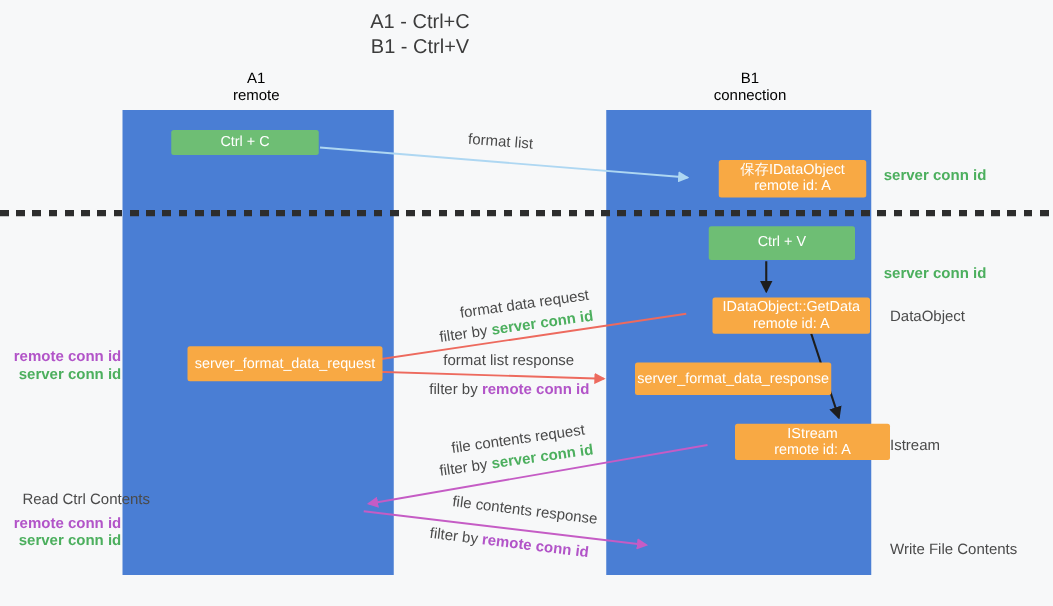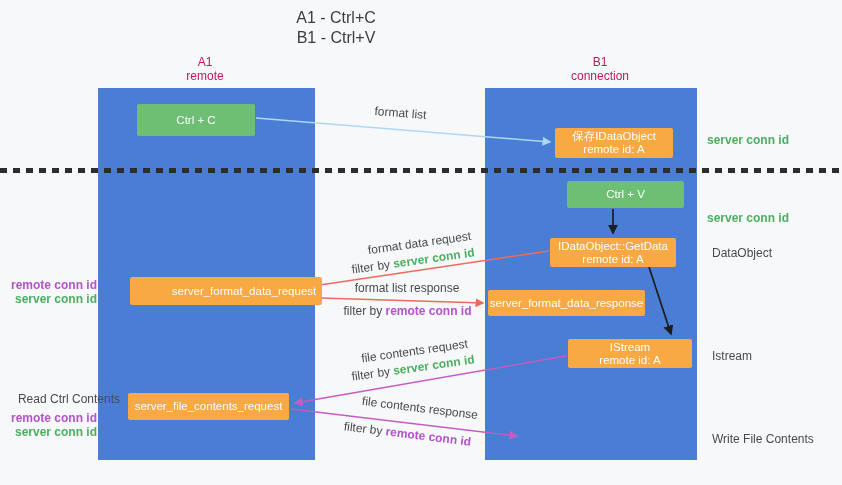--- a/index.html
+++ b/index.html
@@ -12,40 +12,40 @@
     width:842px;height:485px;
     background:var(--bg,#f7f8f9);
     overflow:hidden;
   }
   .title{
     position:absolute;left:0;top:8px;width:672px;
     text-align:center;font-size:16px;line-height:20px;color:#3c3c3c;
   }
   .col-header{
     position:absolute;top:55px;width:120px;
-    text-align:center;font-size:12px;line-height:14px;color:#be185d;
+    text-align:center;font-size:12px;line-height:14px;color:#000000;
   }
   .column{
     position:absolute;top:88px;height:372px;
     background:var(--column-blue,#4a7ed4);
   }
   .dotline{
     position:absolute;left:0;top:168px;width:842px;height:5px;
     background:repeating-linear-gradient(to right,#2d2d2d 0 7px,transparent 7px 13px);
     z-index:3;
   }
   svg.arrows{position:absolute;left:0;top:0;z-index:2;}
   .node{
     position:absolute;z-index:4;
     display:flex;flex-direction:column;align-items:center;justify-content:center;
     color:#fff;font-size:11.5px;line-height:13px;text-align:center;
     border-radius:2px;white-space:nowrap;
   }
   .green{background:var(--node-green,#6ebe74);}
-  .orange{background:var(--node-orange,#f8a944);}
+  .orange{background:var(--node-orange,#f8a944);margin-left:20px;}
   .lbl{
     position:absolute;z-index:5;font-size:12px;color:#4a4a4a;
     white-space:nowrap;
   }
   .lbl.center{text-align:center;}
   .green-t{color:var(--text-green,#4caf5e);font-weight:700;}
   .purple-t{color:var(--text-purple,#b254c8);font-weight:700;}
   .right-align{text-align:right;}
 </style>
 </head>
@@ -89,54 +89,51 @@
     </defs>
     <line x1="256" y1="118" x2="550" y2="142" style="stroke:var(--arrow-lightblue,#aed7f2)" stroke-width="1.5" marker-end="url(#m-blue)"></line>
     <line x1="613" y1="209" x2="613" y2="233" style="stroke:var(--arrow-black,#1d1d1d)" stroke-width="1.7" marker-end="url(#m-black)"></line>
     <line x1="549" y1="251" x2="293" y2="289" style="stroke:var(--arrow-red,#ed6a5e)" stroke-width="1.5" marker-end="url(#m-red)"></line>
     <line x1="288" y1="297" x2="483" y2="303" style="stroke:var(--arrow-red,#ed6a5e)" stroke-width="1.5" marker-end="url(#m-red)"></line>
     <line x1="649" y1="267" x2="671" y2="334" style="stroke:var(--arrow-black,#1d1d1d)" stroke-width="1.7" marker-end="url(#m-black)"></line>
     <line x1="566" y1="356" x2="295" y2="403" style="stroke:var(--arrow-magenta,#c55cc5)" stroke-width="1.5" marker-end="url(#m-mag)"></line>
     <line x1="291" y1="409" x2="517" y2="436" style="stroke:var(--arrow-magenta,#c55cc5)" stroke-width="1.5" marker-end="url(#m-mag)"></line>
   </svg>
 
-  <div class="node green" style="left:137px;top:104px;width:118px;height:32px;">
+  <div class="node green" style="left:137px;top:104px;width:118px;height:20px;">
     <div>Ctrl + C</div>
   </div>
 
   <div class="node orange" style="left:555px;top:128px;width:118px;height:30px;">
     <div>保存IDataObject</div>
     <div>remote id: A</div>
   </div>
 
   <div class="node green" style="left:555px;top:181px;width:117px;height:27px;margin-left:12px;">
     <div>Ctrl + V</div>
   </div>
 
   <div class="node orange" style="left:550px;top:238px;width:126px;height:29px;">
     <div>IDataObject::GetData</div>
     <div>remote id: A</div>
   </div>
 
-  <div class="node orange" style="left:130px;top:277px;width:156px;height:28px;padding-left:36px;">
+  <div class="node orange" style="left:130px;top:277px;width:156px;height:28px;">
     <div>server_format_data_request</div>
   </div>
 
   <div class="node orange" style="left:488px;top:290px;width:157px;height:26px;">
     <div>server_format_data_response</div>
   </div>
 
   <div class="node orange" style="left:568px;top:339px;width:124px;height:29px;">
     <div>IStream</div>
     <div>remote id: A</div>
   </div>
 
-  <div class="node orange" style="left:128px;top:393px;width:161px;height:27px;">
-    <div>server_file_contents_request</div>
-  </div>
 
 
   <div class="lbl center" style="left:358px;top:106px;width:85px;transform:rotate(4.5deg);">format list</div>
 
   <div class="lbl center" style="left:352px;top:236px;width:135px;transform:rotate(-8deg);">format data request</div>
   <div class="lbl center" style="left:338px;top:254px;width:150px;transform:rotate(-8deg);">
     <span>filter by </span><span class="green-t">server conn id</span>
   </div>
 
   <div class="lbl center" style="left:342px;top:281px;width:130px;">format list response</div>

